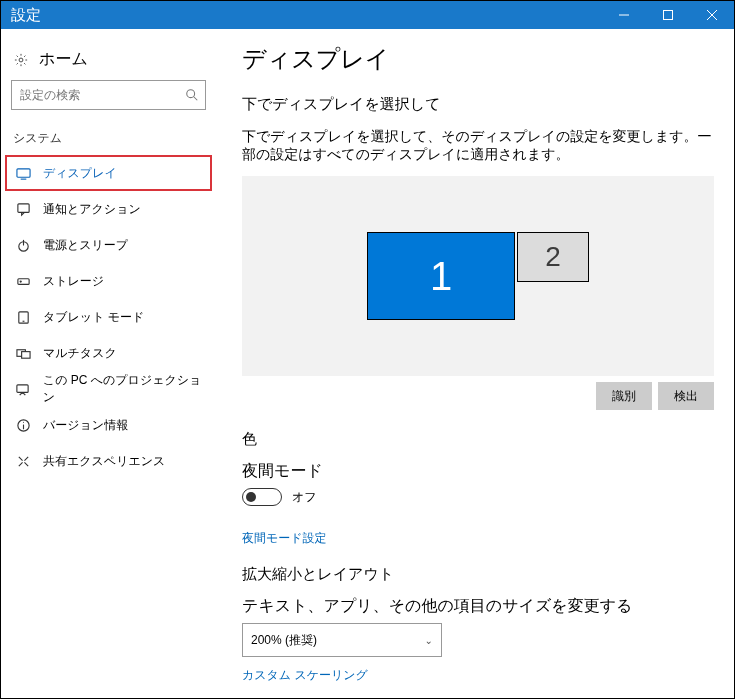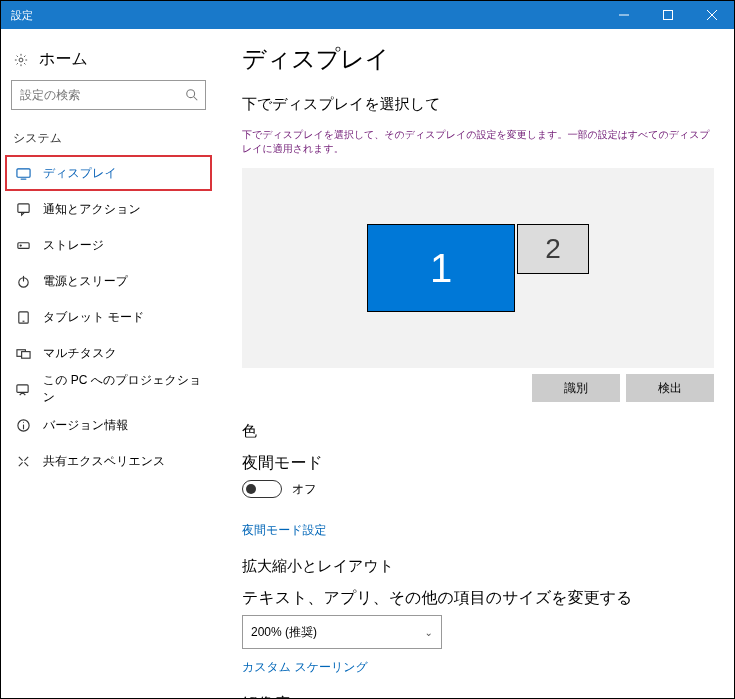--- a/index.html
+++ b/index.html
@@ -14,21 +14,21 @@
     overflow: hidden;
     border: 1px solid #000;
   }
   .titlebar {
     background: #1979ca;
     color: #fff;
     height: 28px;
     display: flex;
     align-items: center;
     padding-left: 10px;
-    font-size: 11px;
+    font-size: 15px;
   }
   .titlebar-spacer { flex: 1; }
   .titlebar-btn {
     width: 44px;
     height: 28px;
     display: flex;
     align-items: center;
     justify-content: center;
     color: #fff;
   }
@@ -102,23 +102,23 @@
     font-size: 24px;
     font-weight: 400;
     margin: 2px 0 20px 0;
   }
   h2.section-title {
     font-size: 15px;
     font-weight: 400;
     margin: 2px 0 14px 0;
   }
   .desc {
-    font-size: 10px;
+    font-size: 14px;
     margin: 0 0 12px 0;
-    color: #701a75;
+    color: #000000;
   }
   .display-arrange {
     background: #f2f2f2;
     height: 200px;
     position: relative;
     margin-bottom: 6px;
   }
   .display-inner {
     position: absolute;
     left: 50%;
@@ -156,21 +156,21 @@
   .arrange-buttons {
     display: flex;
     justify-content: flex-end;
     gap: 6px;
     margin-bottom: 20px;
   }
   .btn {
     background: #ccc;
     border: none;
     height: 28px;
-    padding: 0 32px;
+    padding: 0 16px;
     font-size: 12px;
     font-family: inherit;
   }
   .subsection-title {
     font-size: 15px;
     font-weight: 400;
     margin: 4px 0 12px 0;
   }
   .field-label {
     font-size: 16px;
@@ -280,34 +280,34 @@
             <svg width="15" height="15" viewBox="0 0 16 16" stroke="#333" fill="none" stroke-width="1.2">
               <rect x="2" y="2" width="12" height="9" rx="1"></rect>
               <path d="M6 11v3l3-3"></path>
             </svg>
           </span>
         <span>通知とアクション</span>
       </div>
       <div class="nav-item">
         <span class="icon">
             <svg width="15" height="15" viewBox="0 0 16 16" stroke="#333" fill="none" stroke-width="1.2">
+              <circle cx="8" cy="9" r="5"></circle>
+              <line x1="8" y1="2" x2="8" y2="8"></line>
+            </svg>
+          </span>
+        <span>電源とスリープ</span>
+      </div>
+      <div class="nav-item">
+        <span class="icon">
+            <svg width="15" height="15" viewBox="0 0 16 16" stroke="#333" fill="none" stroke-width="1.2">
               <rect x="2" y="5" width="12" height="6" rx="1"></rect>
               <circle cx="5" cy="8" r="0.6" fill="#333"></circle>
             </svg>
           </span>
         <span>ストレージ</span>
-      </div>
-      <div class="nav-item">
-        <span class="icon">
-            <svg width="15" height="15" viewBox="0 0 16 16" stroke="#333" fill="none" stroke-width="1.2">
-              <circle cx="8" cy="9" r="5"></circle>
-              <line x1="8" y1="2" x2="8" y2="8"></line>
-            </svg>
-          </span>
-        <span>電源とスリープ</span>
       </div>
       <div class="nav-item">
         <span class="icon">
             <svg width="15" height="15" viewBox="0 0 16 16" stroke="#333" fill="none" stroke-width="1.2">
               <rect x="3" y="2" width="10" height="12" rx="1"></rect>
               <line x1="7" y1="12" x2="9" y2="12"></line>
             </svg>
           </span>
         <span>タブレット モード</span>
       </div>

